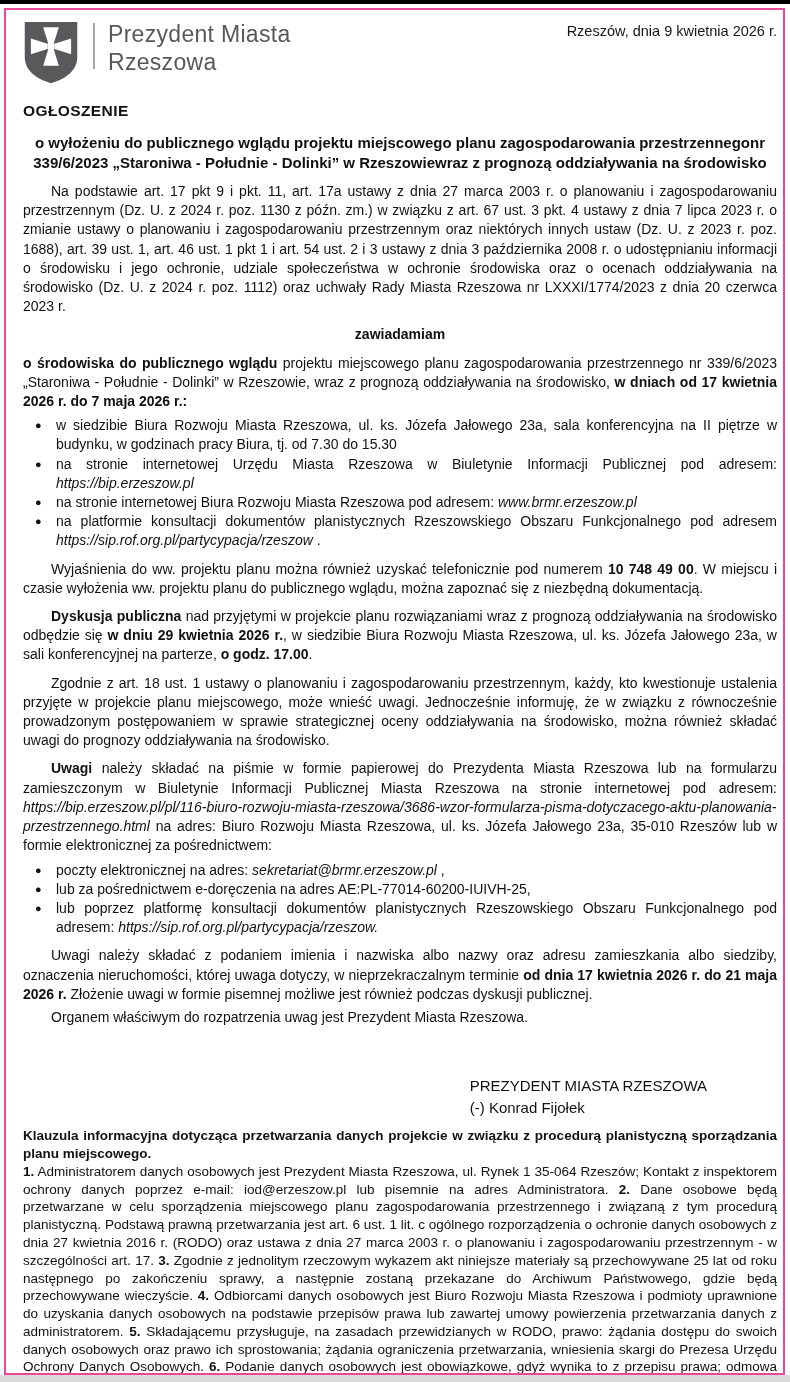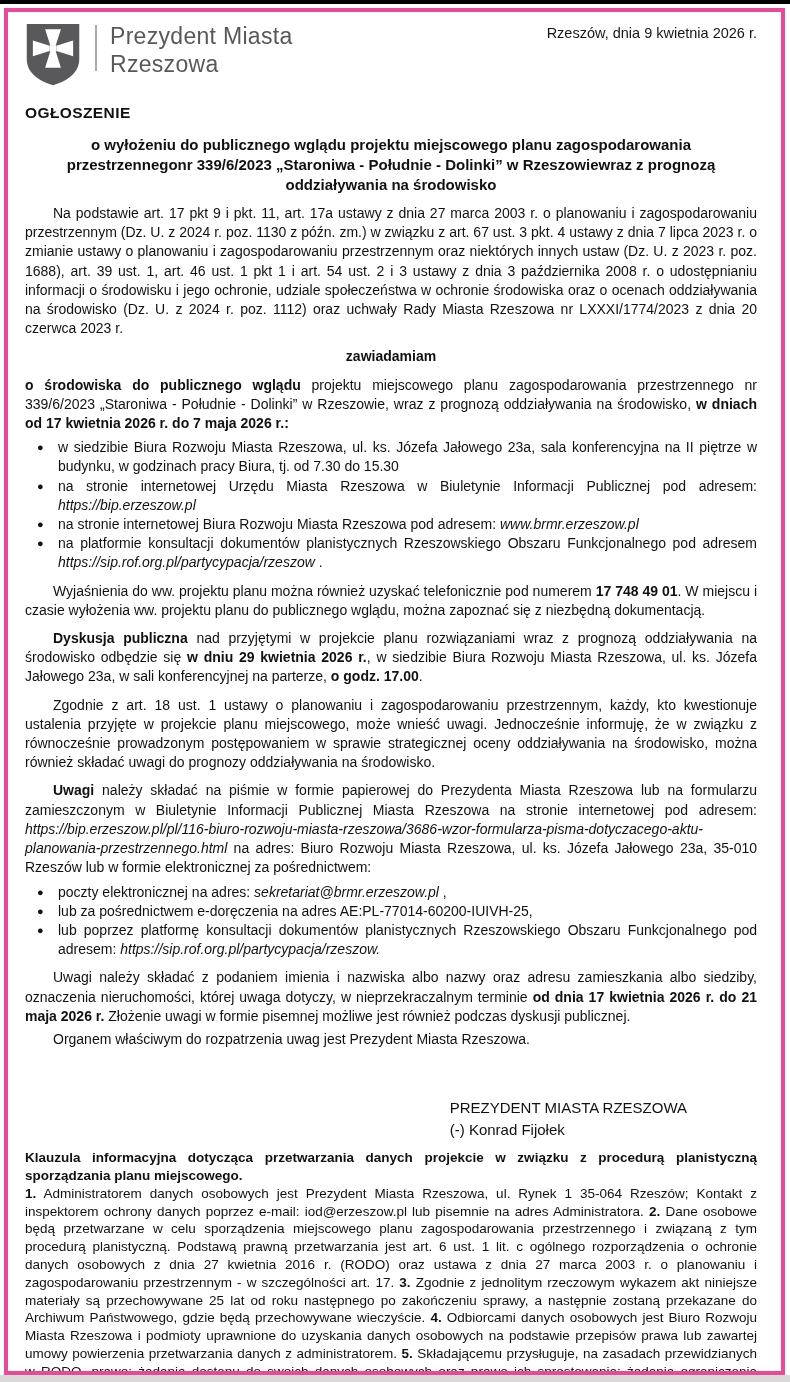--- a/index.html
+++ b/index.html
@@ -5,22 +5,22 @@
   html,body{margin:0;padding:0;}
   body{
     width:790px;height:1382px;position:relative;background:#ffffff;
     font-family:"Liberation Sans",sans-serif;color:#111;
     -webkit-font-smoothing:antialiased;
   }
   .top-rule{position:absolute;top:0;left:0;width:100%;height:4px;background:#000;}
   .bottom-strip{position:absolute;bottom:0;left:0;width:100%;height:7px;background:#d9d9d9;}
   .frame{
     position:absolute;top:8px;left:4px;right:5px;bottom:7px;
-    border:4px solid #ec4899;background:#fff;box-sizing:border-box;
-    padding:10px 24px 12px 17px;
+    border:2px solid #ec4899;background:#fff;box-sizing:border-box;
+    padding:10px 6px 12px 17px;
     display:flex;flex-direction:column;overflow:hidden;
   }
   
   .brand-row{display:flex;align-items:flex-start;}
   .emblem{flex:0 0 auto;}
   .brand-divider{width:2px;height:46px;background:#a9a9ab;margin:3px 13px 0 14px;}
   .brand-text{font-size:23px;line-height:28px;color:#58585a;letter-spacing:.3px;padding-top:0;}
   .dateline{margin-left:auto;font-size:14.5px;color:#161616;padding-top:3px;white-space:nowrap;}
   
   .title{font-size:15.5px;font-weight:bold;margin:17px 0 0;letter-spacing:.4px;}
@@ -78,21 +78,21 @@
 
   <p class="para"><span class="b">o środowiska do publicznego wglądu </span><span>projektu miejscowego planu zagospodarowania przestrzennego nr 339/6/2023 „Staroniwa - Południe - Dolinki” w Rzeszowie, wraz z prognozą oddziaływania na środowisko, </span><span class="b">w dniach od 17 kwietnia 2026 r. do 7 maja 2026 r.:</span></p>
 
   <ul class="blist">
     <li><span class="dot">●</span><span><span>w siedzibie Biura Rozwoju Miasta Rzeszowa, ul. ks. Józefa Jałowego 23a, sala konferencyjna na II piętrze w budynku, w godzinach pracy Biura, tj. od 7.30 do 15.30</span></span></li>
     <li><span class="dot">●</span><span><span>na stronie internetowej Urzędu Miasta Rzeszowa w Biuletynie Informacji Publicznej pod adresem: </span><span class="i">https://bip.erzeszow.pl</span></span></li>
     <li><span class="dot">●</span><span><span>na stronie internetowej Biura Rozwoju Miasta Rzeszowa pod adresem: </span><span class="i">www.brmr.erzeszow.pl</span></span></li>
     <li><span class="dot">●</span><span><span>na platformie konsultacji dokumentów planistycznych Rzeszowskiego Obszaru Funkcjonalnego  pod adresem </span><span class="i">https://sip.rof.org.pl/partycypacja/rzeszow</span><span> .</span></span></li>
   </ul>
 
-  <p class="para indent"><span>Wyjaśnienia do ww. projektu planu można również uzyskać telefonicznie pod numerem </span><span class="b">17 748 49 01</span><span>. W miejscu i czasie wyłożenia ww. projektu planu do publicznego wglądu, można zapoznać się z niezbędną dokumentacją.</span></p>
+  <p class="para indent"><span>Wyjaśnienia do ww. projektu planu można również uzyskać telefonicznie pod numerem </span><span class="b">10 748 49 00</span><span>. W miejscu i czasie wyłożenia ww. projektu planu do publicznego wglądu, można zapoznać się z niezbędną dokumentacją.</span></p>
 
   <p class="para indent"><span class="b">Dyskusja publiczna</span><span> nad przyjętymi w projekcie planu rozwiązaniami wraz z prognozą oddziaływania na środowisko odbędzie się </span><span class="b">w dniu 29 kwietnia 2026 r.</span><span>, w siedzibie Biura Rozwoju Miasta Rzeszowa, ul. ks. Józefa Jałowego 23a, w sali konferencyjnej na parterze, </span><span class="b">o godz. 17.00</span><span>.</span></p>
 
   <p class="para indent"><span>Zgodnie z art. 18 ust. 1 ustawy o planowaniu i zagospodarowaniu przestrzennym, każdy, kto kwestionuje ustalenia przyjęte w projekcie planu miejscowego, może wnieść uwagi. Jednocześnie informuję, że w związku z równocześnie prowadzonym postępowaniem w sprawie strategicznej oceny oddziaływania na środowisko, można również składać uwagi do prognozy oddziaływania na środowisko.</span></p>
 
   <p class="para indent"><span class="b">Uwagi</span><span> należy składać na piśmie w formie papierowej do Prezydenta Miasta Rzeszowa lub na formularzu zamieszczonym w Biuletynie Informacji Publicznej Miasta Rzeszowa na stronie internetowej pod adresem: </span><span class="i">https://bip.erzeszow.pl/pl/116-biuro-rozwoju-miasta-rzeszowa/3686-wzor-formularza-pisma-dotyczacego-aktu-planowania-przestrzennego.html</span><span> na adres: Biuro Rozwoju Miasta Rzeszowa, ul. ks. Józefa Jałowego 23a, 35-010 Rzeszów lub w formie elektronicznej za pośrednictwem:</span></p>
 
   <ul class="blist">
     <li><span class="dot">●</span><span><span>poczty elektronicznej na adres: </span><span class="i">sekretariat@brmr.erzeszow.pl</span><span> ,</span></span></li>
     <li><span class="dot">●</span><span><span>lub za pośrednictwem e-doręczenia na adres AE:PL-77014-60200-IUIVH-25,</span></span></li>

